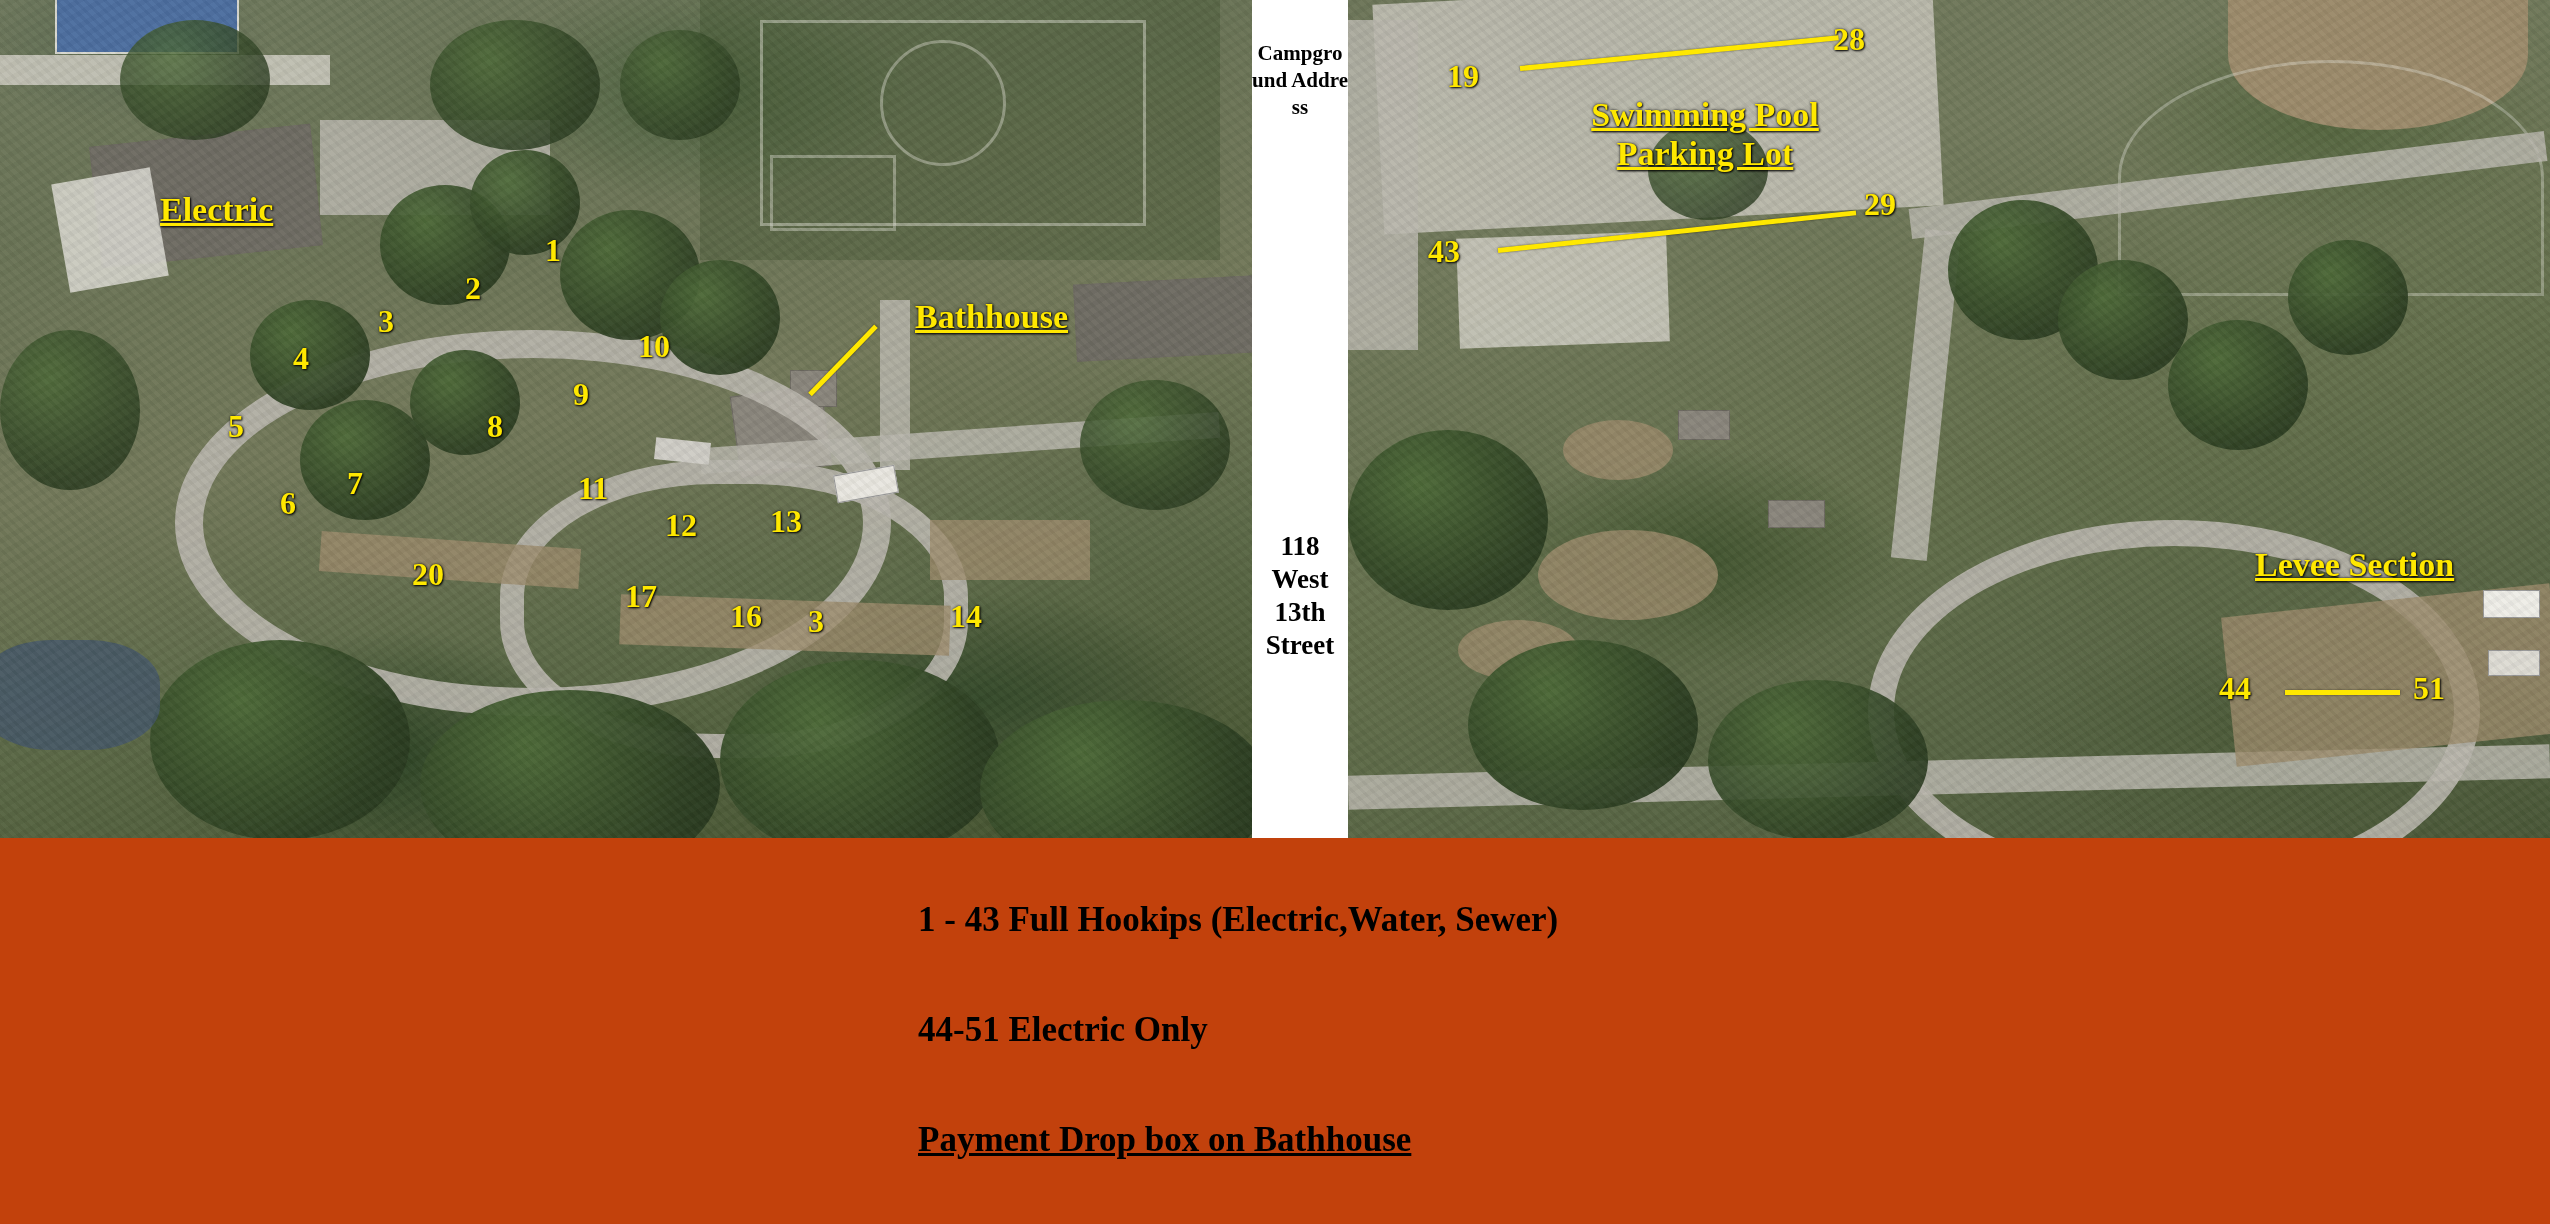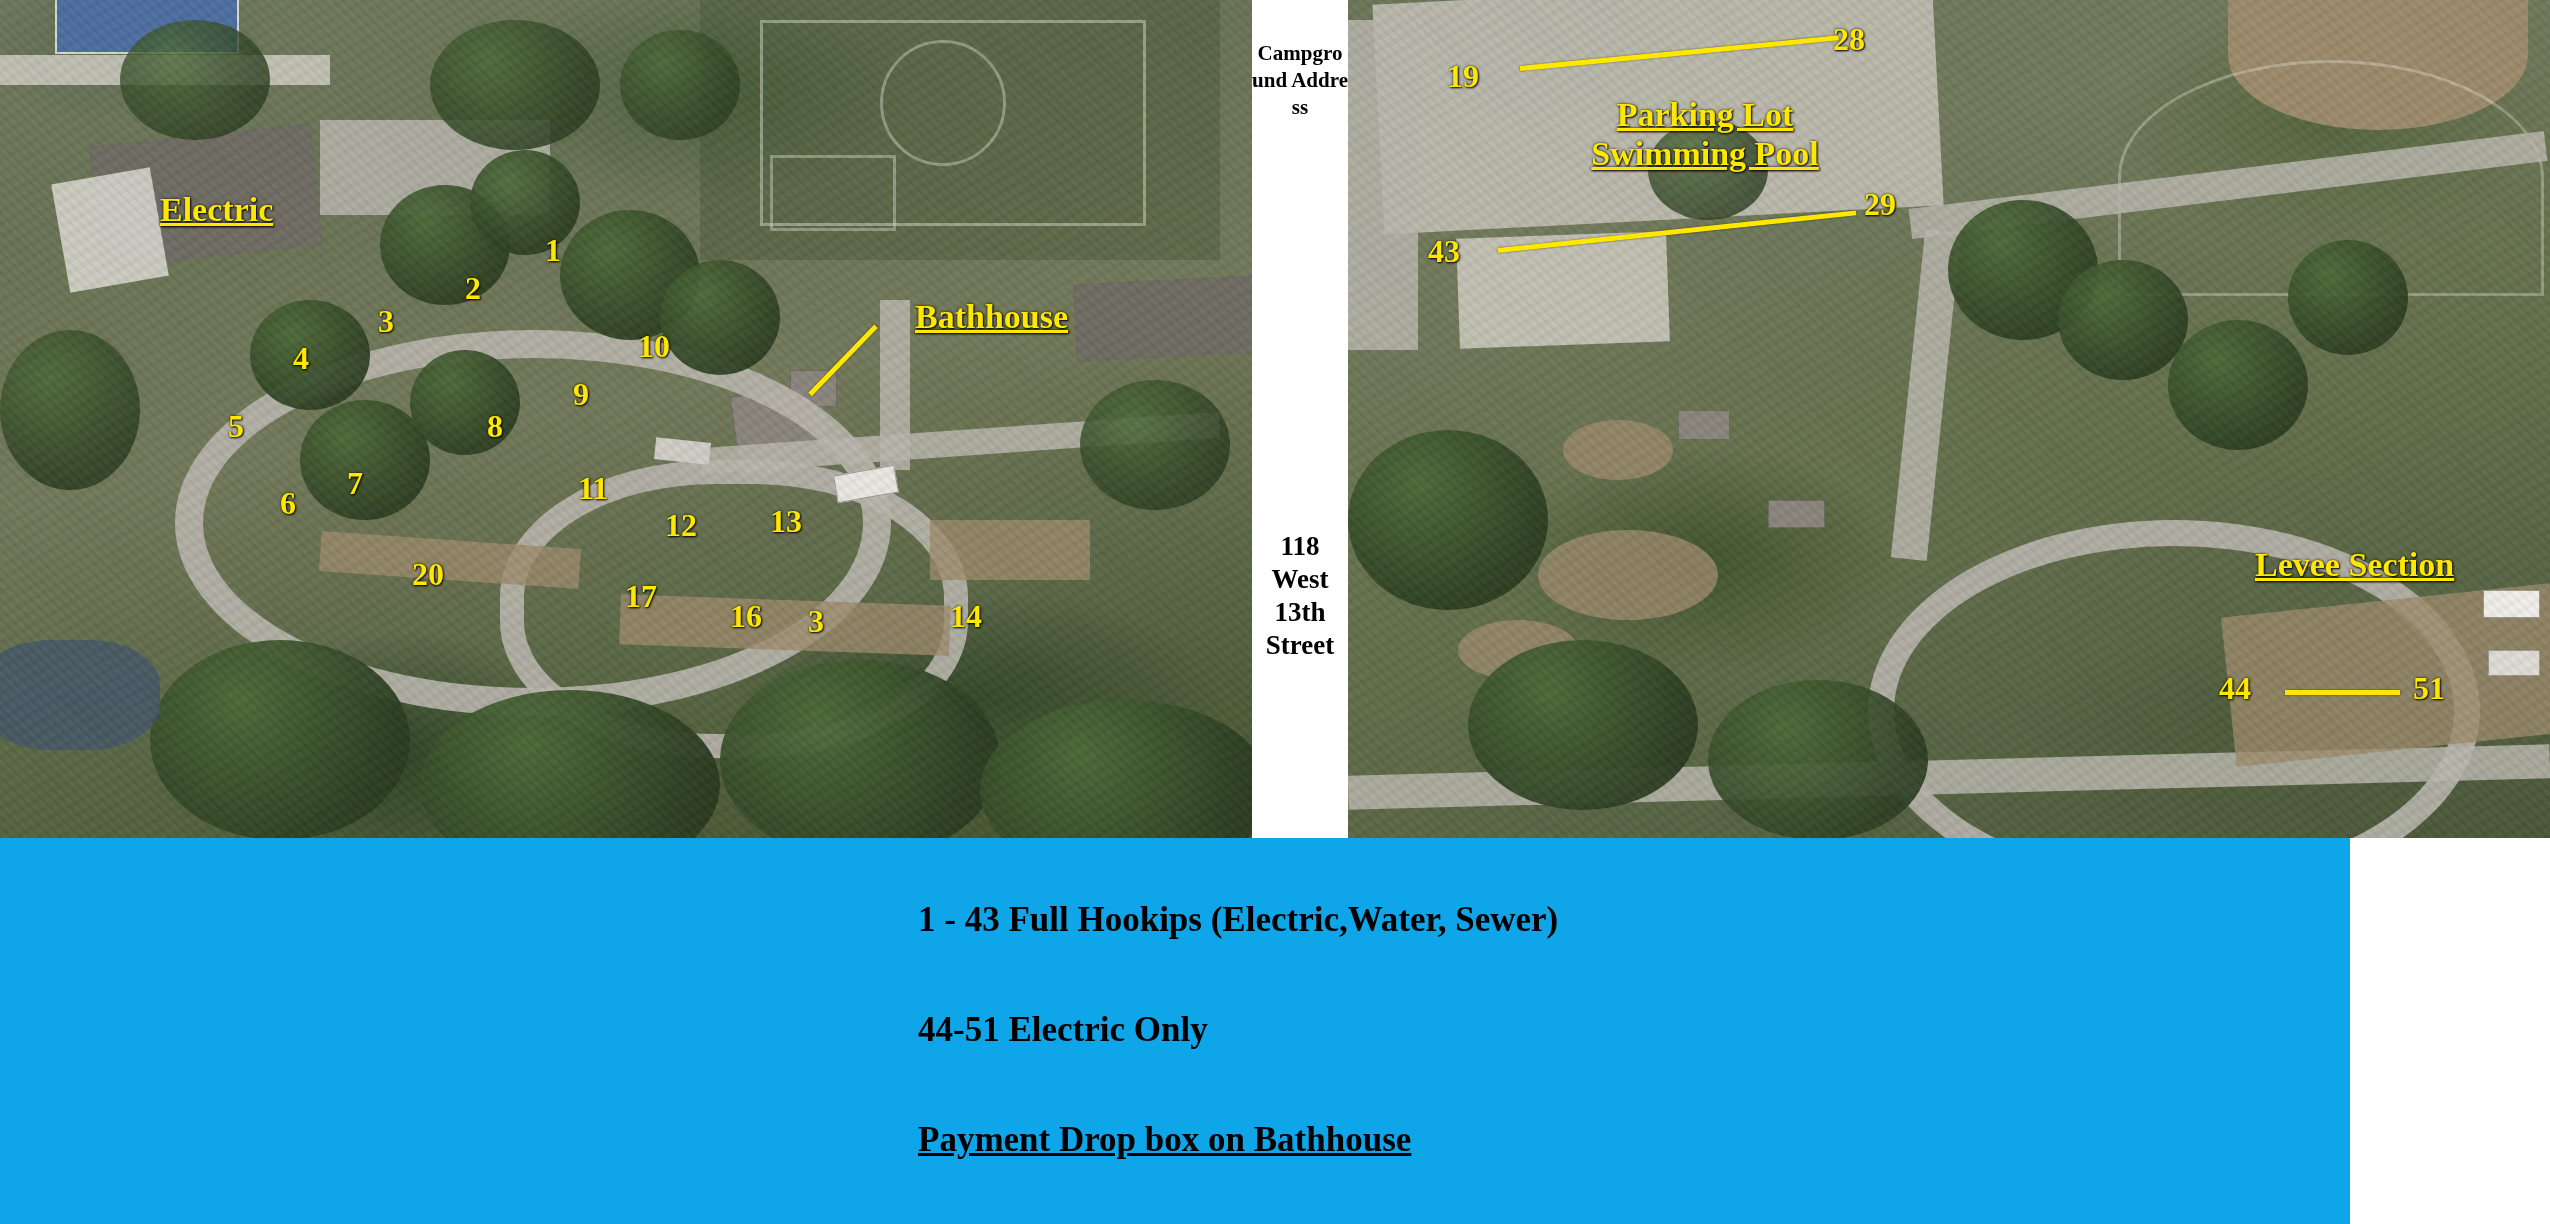--- a/index.html
+++ b/index.html
@@ -167,23 +167,23 @@
     transform-origin: left center;
     z-index: 6;
     box-shadow: 0 0 2px rgba(0,0,0,.6);
   }
 
   
   #legend {
     position: absolute;
     left: 0;
     top: 838px;
-    width: 2350px;
+    width: 2550px;
     height: 386px;
-    background: #0ea5e9;
+    background: #c2410c;
   }
   .legend-line {
     position: absolute;
     left: 918px;
     font-family: "Liberation Serif", serif;
     font-weight: bold;
     font-size: 35px;
     color: #000;
     white-space: nowrap;
   }
@@ -310,22 +310,22 @@
     <div class="bldg" style="left:330px; top:410px; width:50px; height:28px;"></div>
     <div class="bldg" style="left:420px; top:500px; width:55px; height:26px;"></div>
 
     <div style="position:absolute; left:1135px; top:590px; width:55px; height:26px; background:#efeee8; border:1px solid #999;"></div>
     <div style="position:absolute; left:1140px; top:650px; width:50px; height:24px; background:#dedcd4; border:1px solid #999;"></div>
 
     <div class="tex"></div>
   </div>
 
   <div class="map-label center" style="left:1530px; top:95px; width:350px;">
+    <div>Swimming Pool</div>
     <div>Parking Lot</div>
-    <div>Swimming Pool</div>
   </div>
 
   <div class="map-label" style="left:2255px; top:545px;">Levee Section</div>
 
   <div class="site-num" style="left:1447px; top:60px;">19</div>
   <div class="site-num" style="left:1833px; top:23px;">28</div>
   <div class="leader" style="left:1520px; top:66px; width:320px; transform:rotate(-5.5deg);"></div>
 
   <div class="site-num" style="left:1428px; top:235px;">43</div>
   <div class="site-num" style="left:1864px; top:188px;">29</div>

